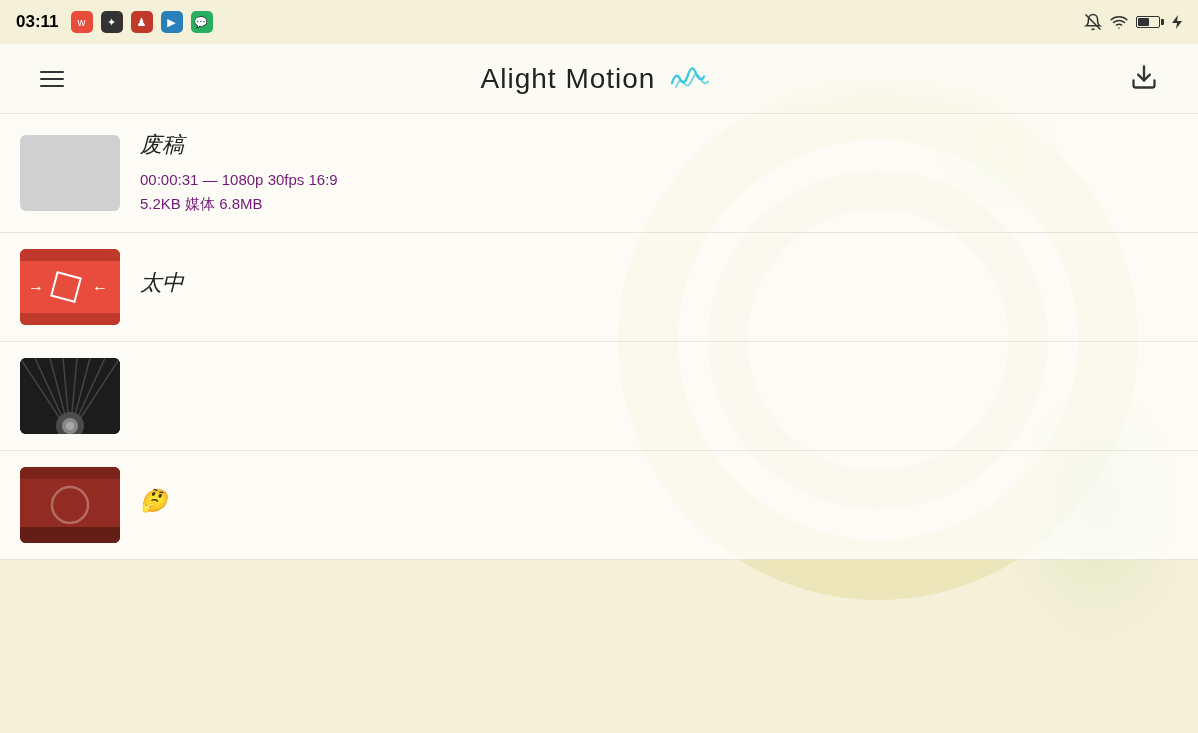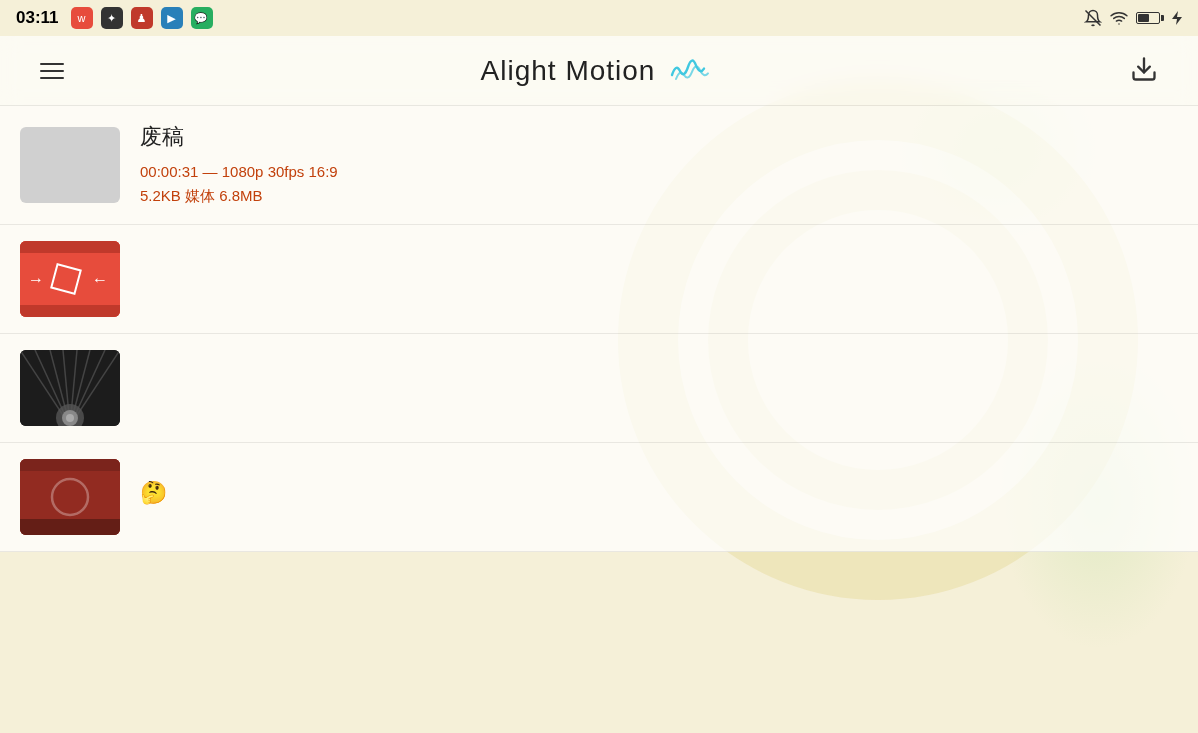--- a/index.html
+++ b/index.html
@@ -57,21 +57,21 @@
     }
 
     
     .status-bar {
       position: relative;
       z-index: 10;
       display: flex;
       align-items: center;
       justify-content: space-between;
       padding: 0 16px;
-      height: 36px;
+      height: 44px;
       background: transparent;
     }
     .status-left {
       font-size: 17px;
       font-weight: 600;
       color: #000;
     }
     .status-icons-left {
       display: flex;
       align-items: center;
@@ -172,24 +172,25 @@
       background: #d0d0d0;
     }
     .project-info {
       flex: 1;
     }
     .project-title {
       font-size: 22px;
       font-weight: 500;
       color: #222;
       margin-bottom: 8px;
+      font-style: italic;
     }
     .project-meta {
       font-size: 15px;
-      color: #c2410c;
+      color: #701a75;
       line-height: 1.6;
     }
     .battery-container {
       display: inline-flex;
       align-items: center;
       gap: 1px;
     }
     .battery-body {
       width: 24px;
       height: 12px;
@@ -320,20 +321,21 @@
         <rect x="0" y="64" width="100" height="12" fill="#c0392b"></rect>
 
         <rect x="34" y="26" width="24" height="24" fill="none" stroke="white" stroke-width="2" transform="rotate(15,46,38)"></rect>
 
         <text x="8" y="42" fill="white" font-size="16" font-weight="bold">→</text>
 
         <text x="72" y="42" fill="white" font-size="16" font-weight="bold">←</text>
       </svg>
     </div>
     <div class="project-info">
+      <div class="project-title">太中</div>
     </div>
   </div>
 
   <div class="project-item">
     <div class="project-thumbnail" style="background:#1a1a1a; position:relative; overflow:hidden;">
       <svg width="100" height="76" viewBox="0 0 100 76">
         <rect width="100" height="76" fill="#1c1c1c"></rect>
 
         <g transform="translate(50,76)" stroke="#444" stroke-width="1.5">
           <line x1="0" y1="0" x2="-50" y2="-76"></line>

